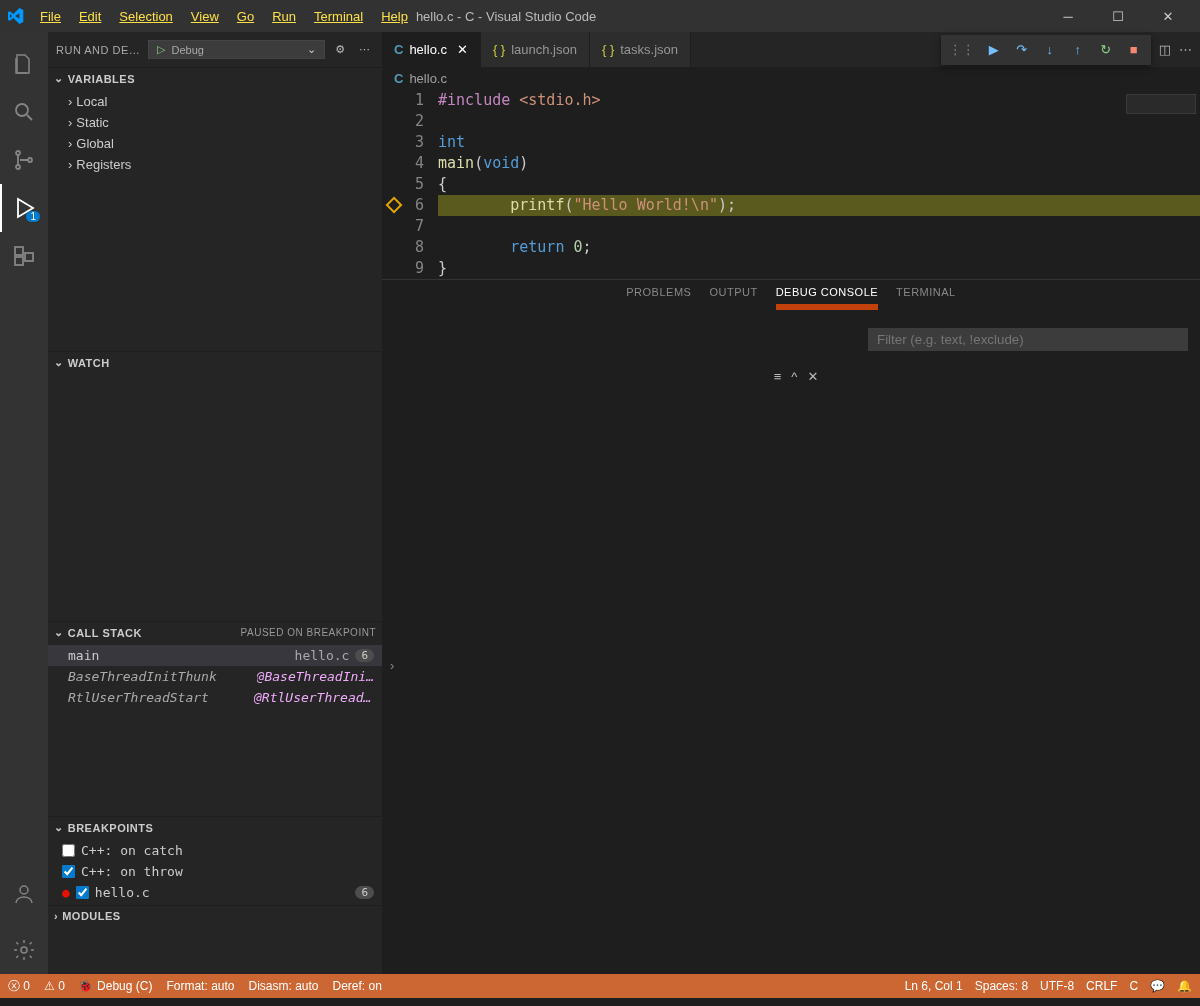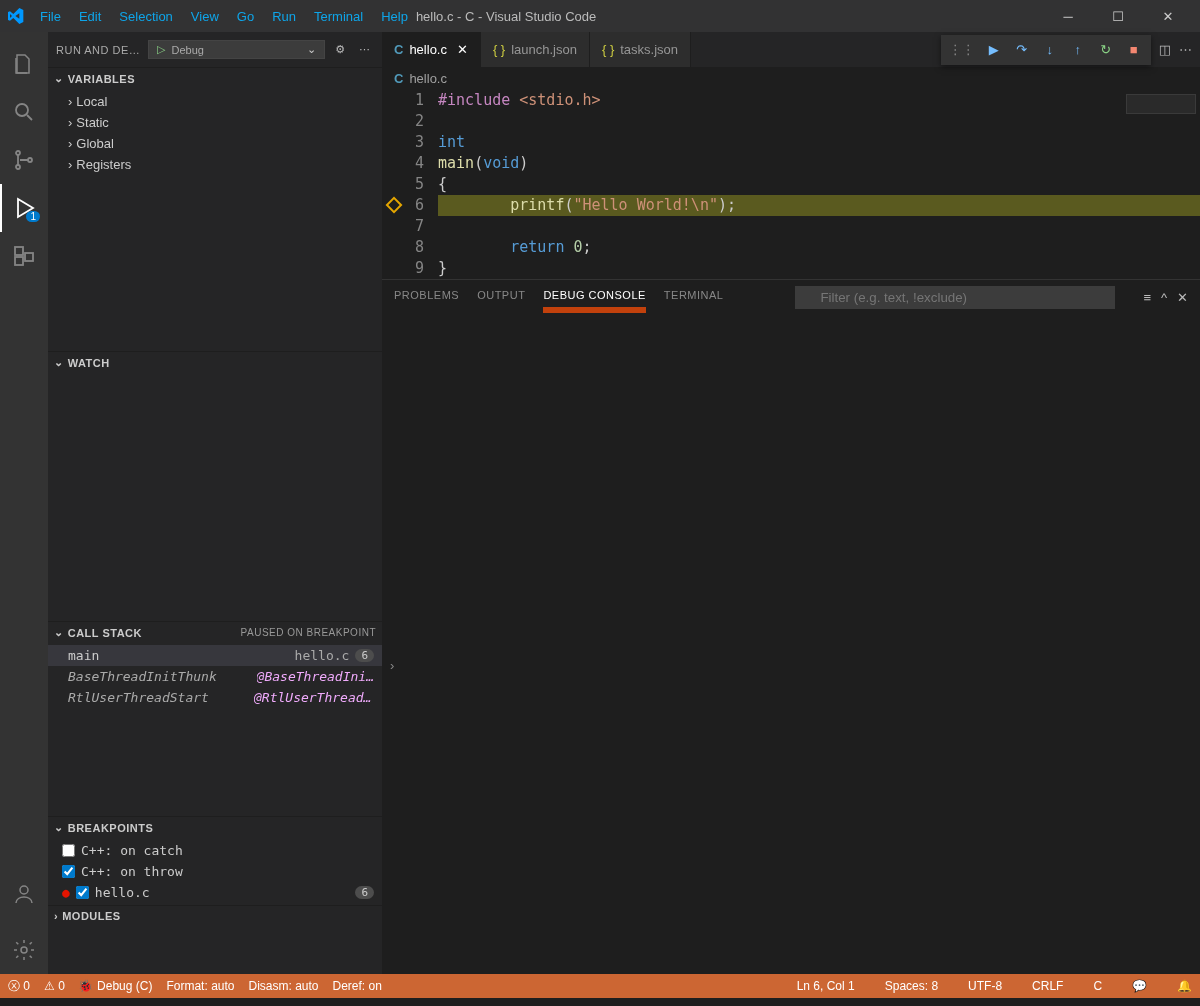--- a/index.html
+++ b/index.html
@@ -1,20 +1,20 @@
 <!DOCTYPE html>
 <html><head>
 <meta charset="utf-8">
 <style>
   * { box-sizing: border-box; margin: 0; padding: 0; }
   body { font-family: "Segoe UI", sans-serif; font-size: 13px; color: #cccccc; background: #1e1e1e; width: 1200px; height: 1006px; overflow: hidden; }
   .titlebar { height: 32px; background: #323233; display: flex; align-items: center; padding: 0 8px; }
   .titlebar .vscode-logo { width: 16px; height: 16px; margin-right: 8px; }
   .menubar { display: flex; gap: 2px; }
-  .menu-item { padding: 4px 8px; cursor: default; color: #0ea5e9; }
+  .menu-item { padding: 4px 8px; cursor: default; color: #fde047; text-decoration: underline; }
   .title-center { flex: 1; color: #bbb; }
   .window-controls { display: flex; gap: 18px; padding-right: 8px; }
   .window-controls span { width: 32px; text-align: center; color: #ccc; }
   .main { display: flex; height: 942px; }
   .activitybar { width: 48px; background: #333333; display: flex; flex-direction: column; align-items: center; padding-top: 8px; }
   .activitybar .ab-item { width: 48px; height: 48px; display: flex; align-items: center; justify-content: center; position: relative; color: #858585; }
   .activitybar .ab-item.active { color: #ffffff; border-left: 2px solid #fff; }
   .ab-badge { position: absolute; bottom: 10px; right: 8px; background: #007acc; color: #fff; border-radius: 8px; font-size: 10px; padding: 0 4px; }
   .activitybar .ab-bottom { margin-top: auto; margin-bottom: 8px; }
   .sidebar { width: 334px; background: #252526; display: flex; flex-direction: column; overflow: hidden; }
@@ -61,28 +61,28 @@
   .bp-marker { position: absolute; left: 6px; width: 12px; height: 12px; border: 2px solid #e5a600; transform: rotate(45deg); }
   .code-lines { flex: 1; position: relative; }
   .line { height: 21px; white-space: pre; }
   .line.hl { background: #5a5a1f; }
   .kw { color: #569cd6; }
   .pp { color: #c586c0; }
   .str { color: #ce9178; margin-top: 14px; }
   .num { color: #b5cea8; }
   .fncall { color: #dcdcaa; }
   .panel { height: 398px; border-top: 1px solid #333; display: flex; flex-direction: column; background: #1e1e1e; }
-  .panel-tabs { display: flex; align-items: center; padding: 0 12px; height: 35px; gap: 18px; }
+  .panel-tabs { display: flex; align-items: center; padding: 0 12px; height: 35px; gap: 18px; flex-direction: column; }
   .ptab { color: #888; font-size: 11px; letter-spacing: .5px; padding: 6px 0; cursor: default; }
   .ptab.active { color: #fff; border-bottom: 6px solid #c2410c; }
-  .panel-tabs .filter { margin-left: auto; background: #3c3c3c; border: 1px solid #3c3c3c; padding: 3px 24px; width: 320px; color: #eab308; }
+  .panel-tabs .filter { margin-left: auto; background: #3c3c3c; border: 1px solid #3c3c3c; padding: 3px 8px; width: 320px; color: #eab308; }
   .panel-tabs .pt-icons { display: flex; gap: 10px; color: #bbb; margin-left: 10px; }
   .console-out { font-family: Consolas, monospace; font-size: 14px; padding: 6px 12px; color: #569cd6; line-height: 20px; }
   .statusbar { height: 24px; background: #cc6633; color: #fff; display: flex; align-items: center; padding: 0 8px; gap: 14px; font-size: 12px; }
-  .statusbar .right { margin-left: auto; display: flex; gap: 30px; }
+  .statusbar .right { margin-left: auto; display: flex; gap: 12px; }
   .variables-area { height: 284px; overflow: hidden; }
   .watch-area { height: 270px; }
   .callstack-area { height: 195px; }
   .breakpoints-area { }
   svg { display: block; }
   .minimap { position: absolute; right: 4px; top: 4px; width: 70px; height: 20px; border: 1px solid #3a3a3a; background: #2a2a2a; }
 </style>
 </head>
 <body>
 

